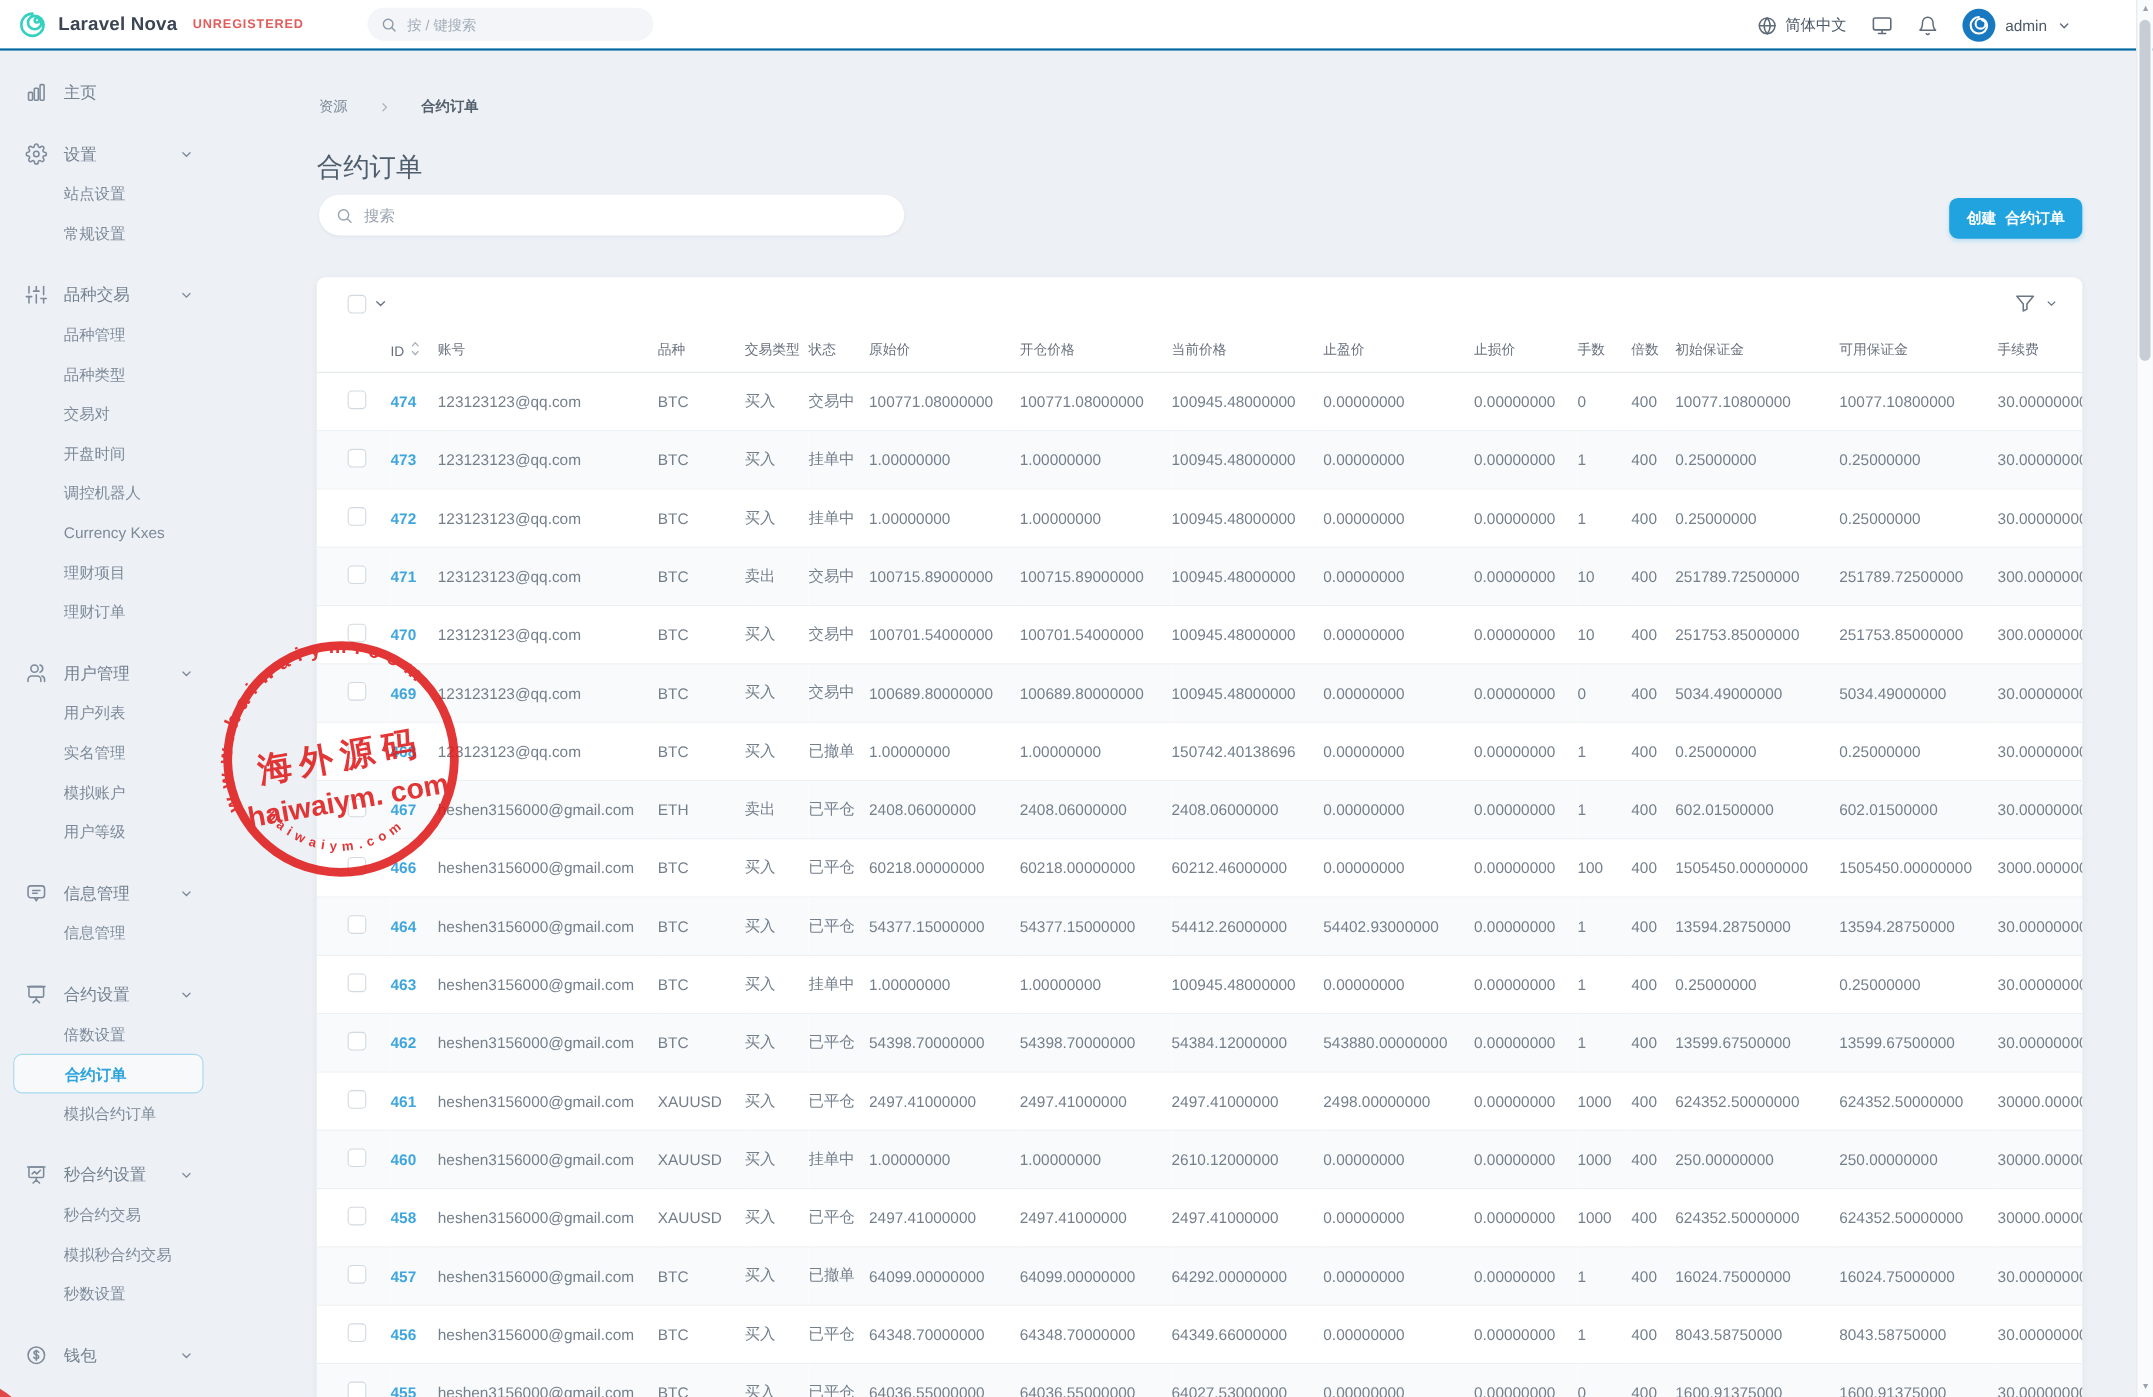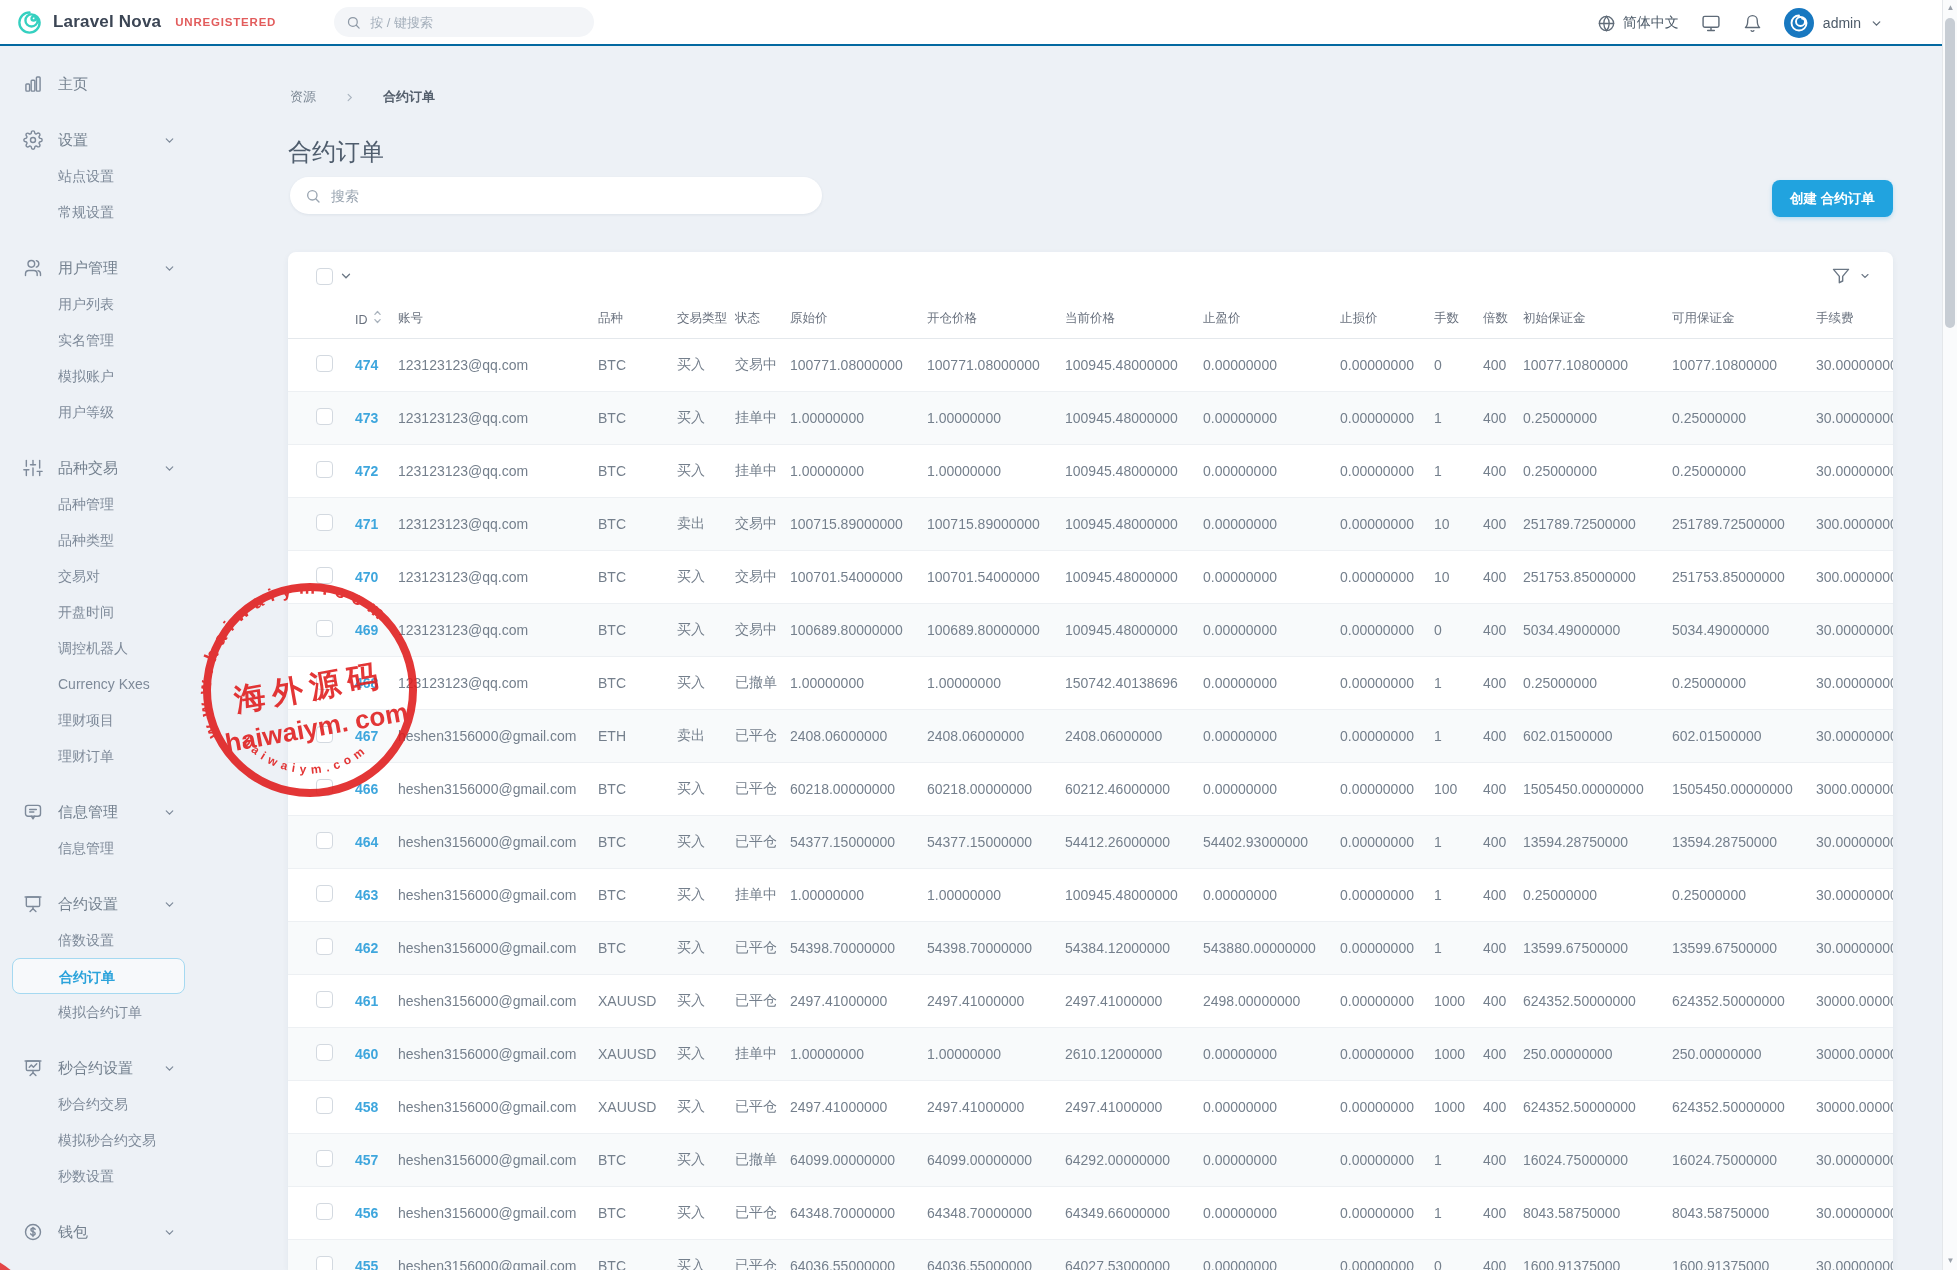--- a/index.html
+++ b/index.html
@@ -37,21 +37,21 @@
   .sb-item.active { color:#2ba3db; font-weight:bold; border:1px solid #a5d9f1; background:rgba(255,255,255,.55); border-radius:8px; margin:0 45px 0 12px; padding-left:46px; }
 
   
   .breadcrumb { position:absolute; left:290px; top:88px; font-size:13px; color:#7b8794; display:flex; align-items:center; gap:28px; z-index:6; }
   .breadcrumb .crumb-current { color:#55606d; font-weight:bold; }
   .crumb-sep { color:#aab4bf; font-size:12px; }
   .page-title { position:absolute; left:288px; top:136px; font-size:24px; color:#4f5d6d; font-weight:500; z-index:6; }
   .content-search { position:absolute; left:290px; top:177px; width:532px; height:37px; background:#fff; border-radius:19px; display:flex; align-items:center; padding:0 15px; box-shadow:0 1px 3px rgba(40,60,90,.08); z-index:6; }
   .content-search input { border:none; outline:none; font-size:14px; margin-left:10px; width:460px; color:#5b6672; background:transparent; font-family:inherit; }
   .content-search input::placeholder { color:#9aa5b1; }
-  .create-btn { position:absolute; left:1772px; top:180px; width:121px; height:37px; background:#21a3df; border:none; border-radius:8px; color:#fff; font-size:13.5px; font-weight:bold; cursor:pointer; font-family:Liberation Sans, sans-serif; z-index:6; box-shadow:0 2px 4px rgba(33,163,223,.25); }
+  .create-btn { position:absolute; left:1772px; top:180px; width:121px; height:37px; background:#21a3df; border:none; border-radius:8px; color:#fff; font-size:13.5px; font-weight:bold; cursor:pointer; font-family:Liberation Mono, monospace; z-index:6; box-shadow:0 2px 4px rgba(33,163,223,.25); }
 
   
   .card { position:absolute; left:288px; top:252px; width:1605px; height:1018px; background:#fff; border-radius:8px 8px 0 0; box-shadow:0 2px 6px rgba(40,60,90,.06); overflow:hidden; z-index:6; }
   .card-toolbar { height:48px; display:flex; align-items:center; padding:0 22px 0 28px; }
   .cb { display:inline-block; width:17px; height:17px; border:1.5px solid #d3d9e0; border-radius:4px; background:#fff; }
   .tb-chev { color:#6b7785; margin-left:6px; }
   .toolbar-right { margin-left:auto; display:flex; align-items:center; gap:8px; color:#6b7785; }
   table { border-collapse:collapse; table-layout:fixed; width:1658px; }
   th { height:38px; text-align:left; font-size:12.5px; font-weight:normal; color:#69717e; border-bottom:1px solid #e4e8ec; white-space:nowrap; }
   td { height:53px; font-size:14px; color:#747f8c; border-bottom:1px solid #edf0f3; white-space:nowrap; overflow:hidden; }
@@ -159,42 +159,20 @@
             <polyline points="6 9 12 15 18 9"></polyline>
           </svg>
         </span>
       </div>
       <div class="sb-item">站点设置</div>
       <div class="sb-item">常规设置</div>
     </div>
     <div class="sb-section">
       <div class="sb-head">
         <span class="icon">
-          <svg width="20" height="20" viewBox="0 0 24 24" fill="none" stroke="currentColor" stroke-width="1.7" stroke-linecap="round" stroke-linejoin="round">
-            <path d="M17 21v-2a4 4 0 0 0-4-4H7a4 4 0 0 0-4 4v2"></path>
-            <circle cx="10" cy="7" r="4"></circle>
-            <path d="M21 21v-2a4 4 0 0 0-3-3.87"></path>
-            <path d="M16 3.13a4 4 0 0 1 0 7.75"></path>
-          </svg>
-        </span>
-        <span class="sb-label">用户管理</span>
-        <span class="icon sb-chev">
-          <svg width="13" height="13" viewBox="0 0 24 24" fill="none" stroke="currentColor" stroke-width="2.2" stroke-linecap="round">
-            <polyline points="6 9 12 15 18 9"></polyline>
-          </svg>
-        </span>
-      </div>
-      <div class="sb-item">用户列表</div>
-      <div class="sb-item">实名管理</div>
-      <div class="sb-item">模拟账户</div>
-      <div class="sb-item">用户等级</div>
-    </div>
-    <div class="sb-section">
-      <div class="sb-head">
-        <span class="icon">
           <svg width="20" height="20" viewBox="0 0 24 24" fill="none" stroke="currentColor" stroke-width="1.7" stroke-linecap="round">
             <line x1="4" y1="21" x2="4" y2="14"></line>
             <line x1="4" y1="10" x2="4" y2="3"></line>
             <line x1="12" y1="21" x2="12" y2="12"></line>
             <line x1="12" y1="8" x2="12" y2="3"></line>
             <line x1="20" y1="21" x2="20" y2="16"></line>
             <line x1="20" y1="12" x2="20" y2="3"></line>
             <line x1="1" y1="14" x2="7" y2="14"></line>
             <line x1="9" y1="8" x2="15" y2="8"></line>
             <line x1="17" y1="16" x2="23" y2="16"></line>
@@ -208,20 +186,42 @@
         </span>
       </div>
       <div class="sb-item">品种管理</div>
       <div class="sb-item">品种类型</div>
       <div class="sb-item">交易对</div>
       <div class="sb-item">开盘时间</div>
       <div class="sb-item">调控机器人</div>
       <div class="sb-item">Currency Kxes</div>
       <div class="sb-item">理财项目</div>
       <div class="sb-item">理财订单</div>
+    </div>
+    <div class="sb-section">
+      <div class="sb-head">
+        <span class="icon">
+          <svg width="20" height="20" viewBox="0 0 24 24" fill="none" stroke="currentColor" stroke-width="1.7" stroke-linecap="round" stroke-linejoin="round">
+            <path d="M17 21v-2a4 4 0 0 0-4-4H7a4 4 0 0 0-4 4v2"></path>
+            <circle cx="10" cy="7" r="4"></circle>
+            <path d="M21 21v-2a4 4 0 0 0-3-3.87"></path>
+            <path d="M16 3.13a4 4 0 0 1 0 7.75"></path>
+          </svg>
+        </span>
+        <span class="sb-label">用户管理</span>
+        <span class="icon sb-chev">
+          <svg width="13" height="13" viewBox="0 0 24 24" fill="none" stroke="currentColor" stroke-width="2.2" stroke-linecap="round">
+            <polyline points="6 9 12 15 18 9"></polyline>
+          </svg>
+        </span>
+      </div>
+      <div class="sb-item">用户列表</div>
+      <div class="sb-item">实名管理</div>
+      <div class="sb-item">模拟账户</div>
+      <div class="sb-item">用户等级</div>
     </div>
     <div class="sb-section">
       <div class="sb-head">
         <span class="icon">
           <svg width="20" height="20" viewBox="0 0 24 24" fill="none" stroke="currentColor" stroke-width="1.7" stroke-linecap="round" stroke-linejoin="round">
             <rect x="3" y="4" width="18" height="13" rx="3"></rect>
             <path d="M8 9h8M8 12h5"></path>
             <path d="M10 17l2 3.2 2-3.2"></path>
           </svg>
         </span>

